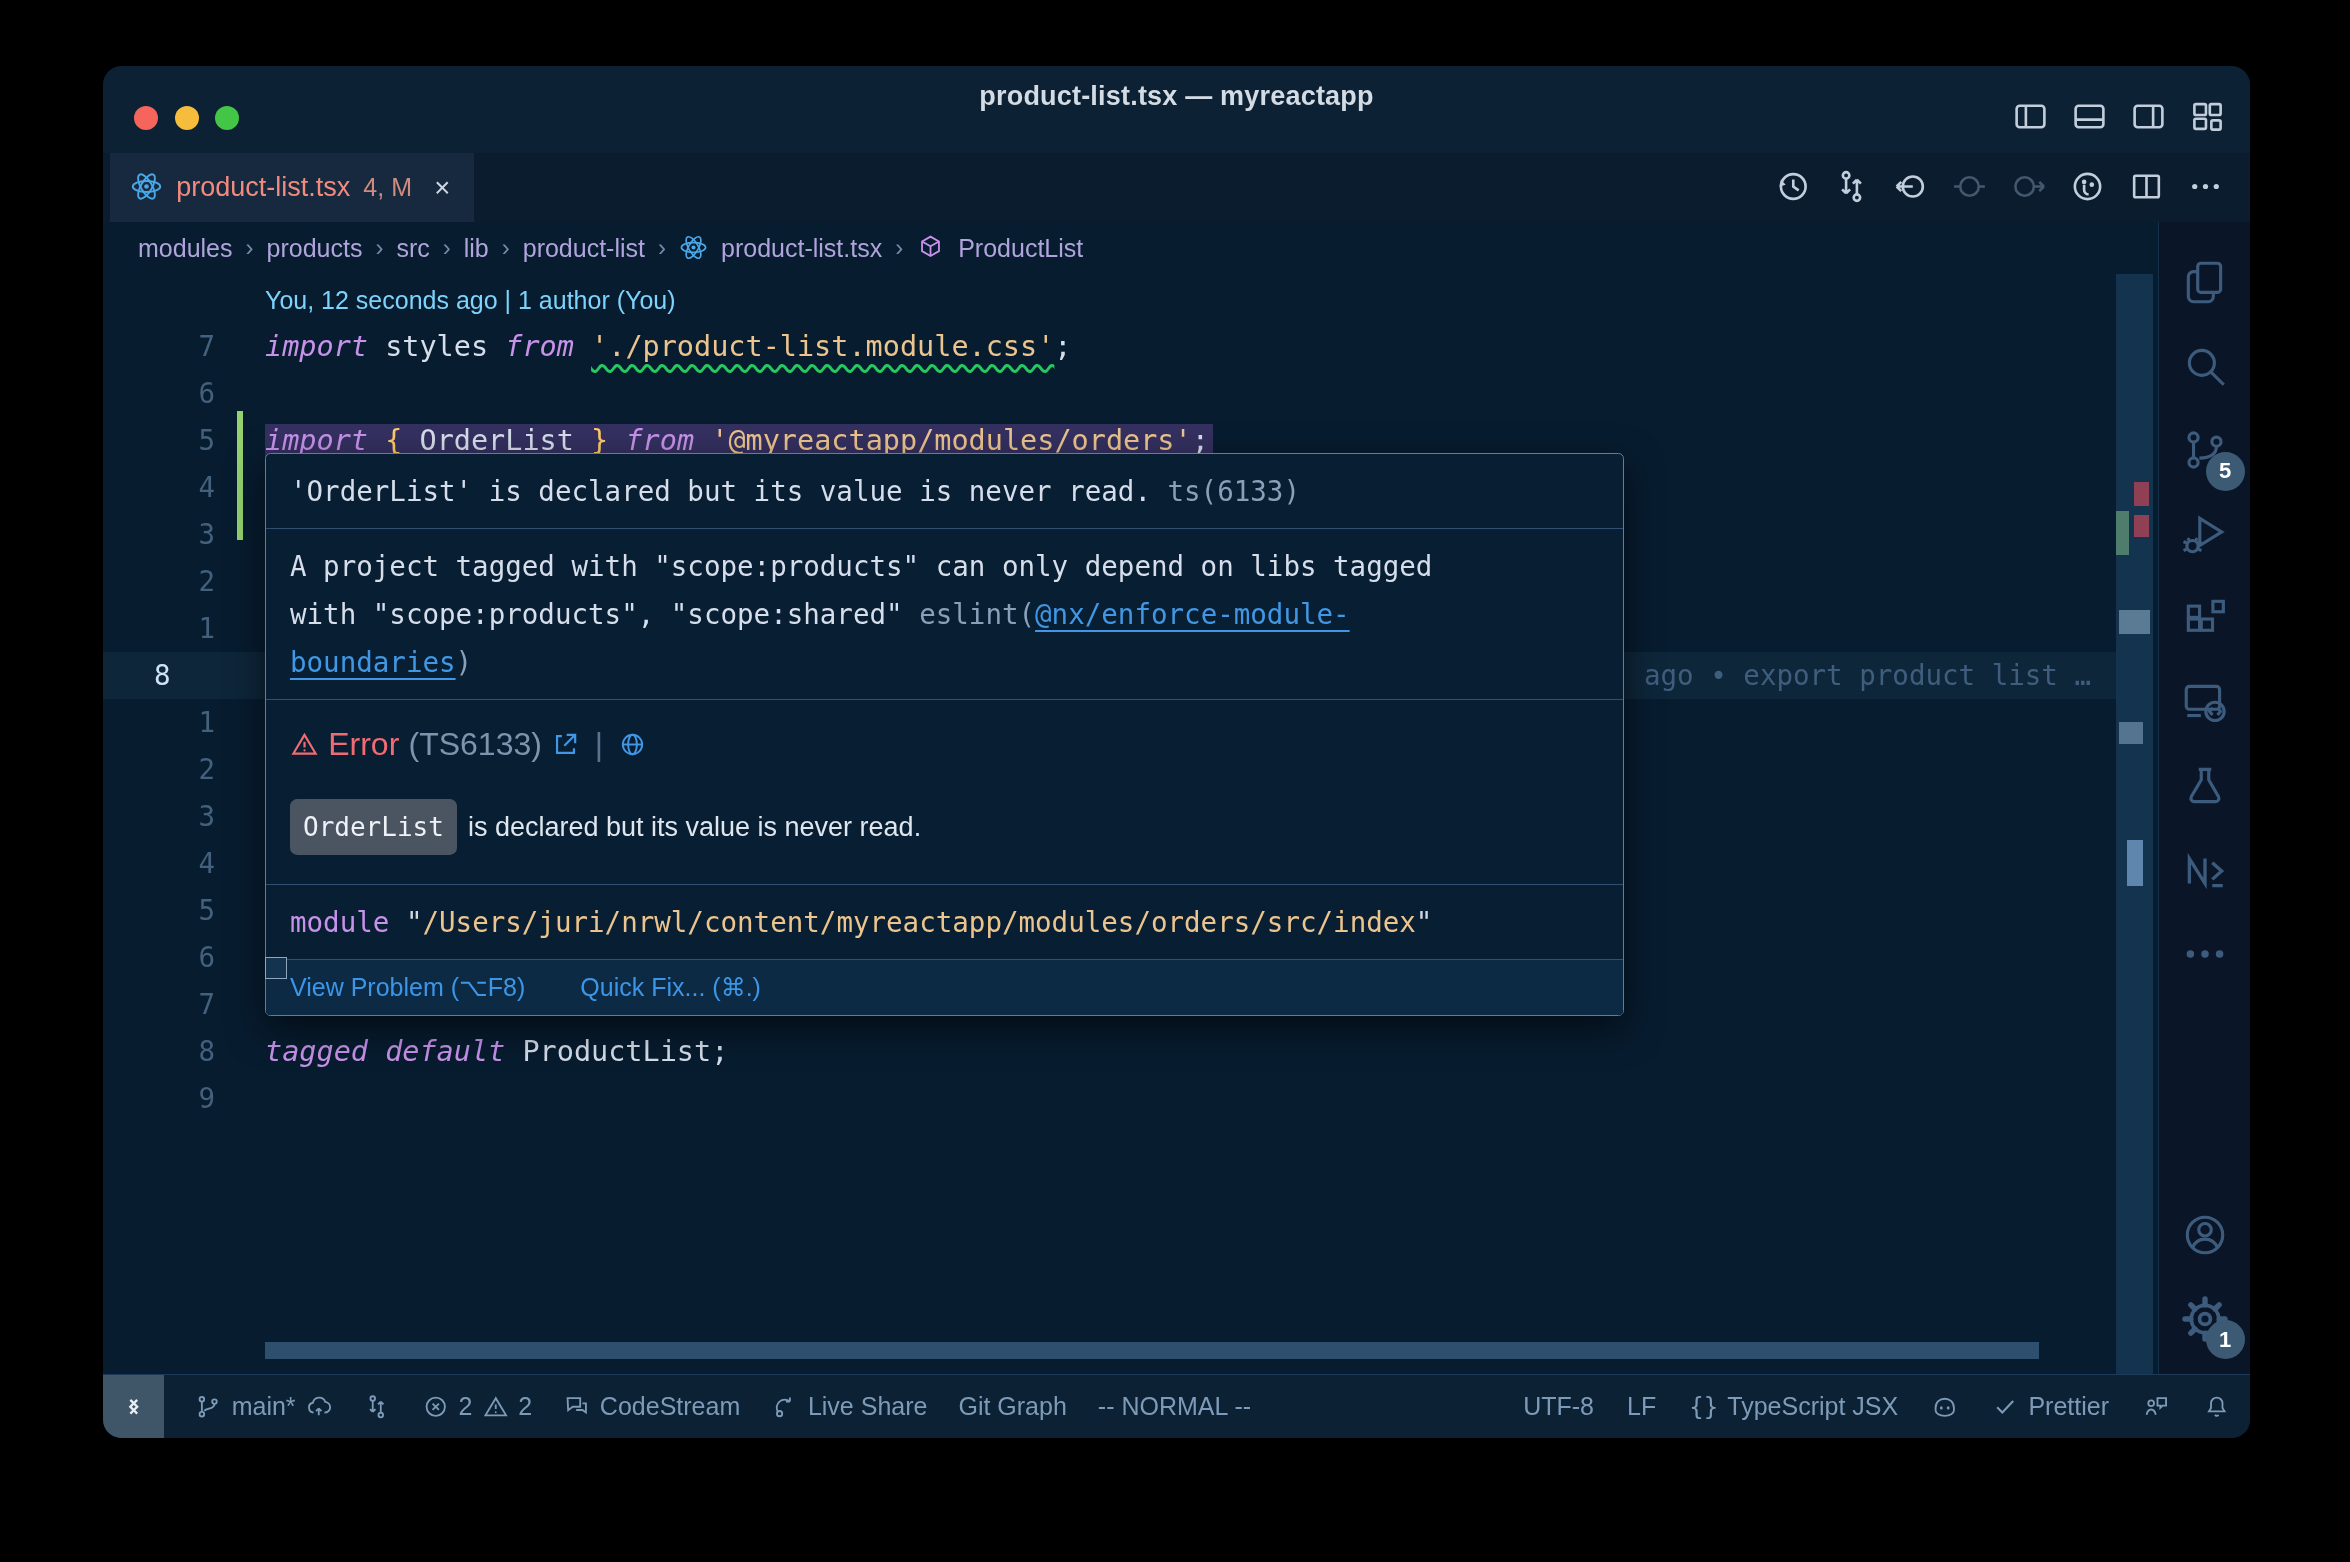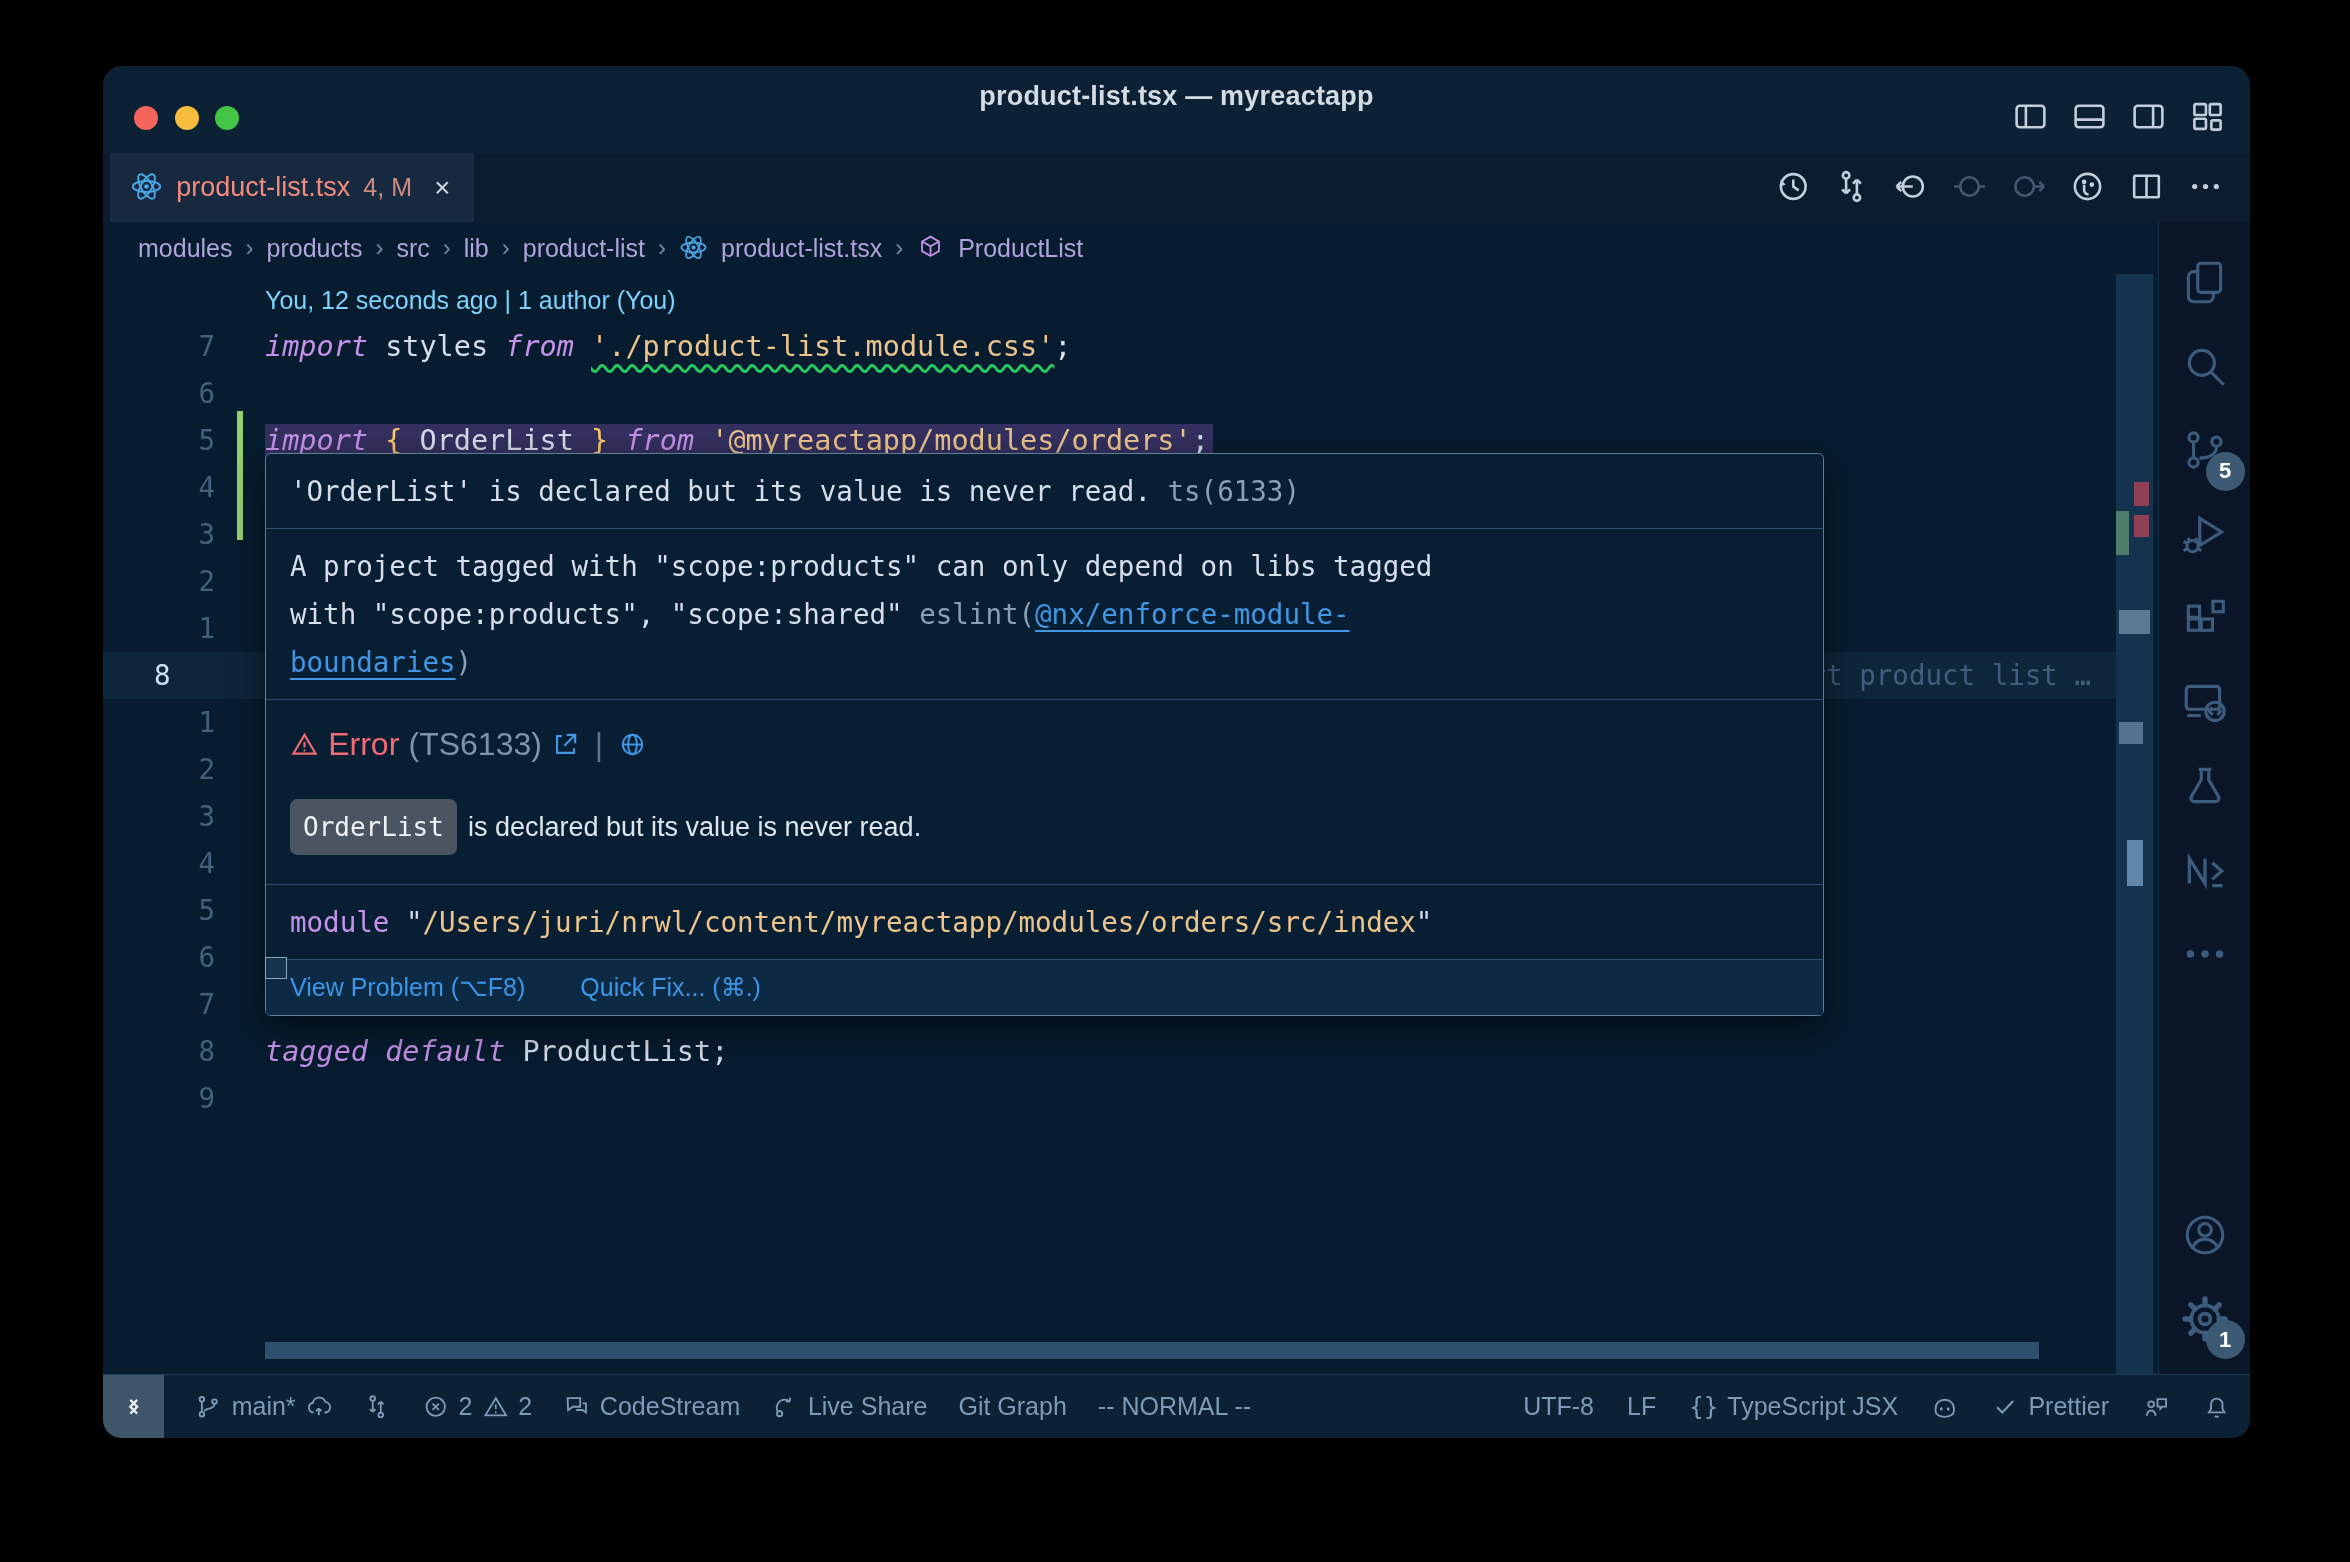--- a/index.html
+++ b/index.html
@@ -60,21 +60,21 @@
   .sel { background:#343060; padding-right:3.7px; }
 
   .git-bar { position:absolute; left:134px; top:137px; width:6.4px; height:129px; background:#95d16f; }
 
   
   .vstrip { position:absolute; right:5.5px; top:0; bottom:0; width:37px; background:#14334f; }
   .mark { position:absolute; }
   .hscroll { position:absolute; left:162px; bottom:14.7px; height:17.4px; width:1774px; background:#2f4f6e; }
 
   
-  .tooltip { position:absolute; left:162px; top:179px; width:1559px;
+  .tooltip { position:absolute; left:162px; top:179px; width:1359px;
     background:#081e33; border:1.8px solid #5f7e97; border-radius:5.5px;
     box-shadow:0 13px 37px rgba(0,0,0,.55); display:flex; flex-direction:column;
     font-size:27.5px; color:#ccd9e5; }
   .tip-sec { padding:13px 24px; border-bottom:1.8px solid #31506f;
     font-family:"DejaVu Sans Mono", monospace; line-height:48px; }
   .tip-sec:last-child { border-bottom:none; }
   .tk-dim { color:#8aa0b8; }
   .tk-link { color:#4197e4; text-decoration:underline; text-underline-offset:6.4px; text-decoration-thickness:1.8px;margin-top:44px; }
   .tk-q { color:#d0dae6; }
   .tip-error-row { display:flex; align-items:center; gap:9.2px;
@@ -107,21 +107,21 @@
     background:#3d5a74; color:#fff; font-size:22px; font-weight:bold;
     display:flex; align-items:center; justify-content:center; }
 
   
   .statusbar { height:64px; background:#0c2133; border-top:1.8px solid #1d3a58;
     display:flex; align-items:center; color:#7d9bb8; font-size:25px; flex:0 0 auto; }
   .statusbar svg { width:27.5px; height:27.5px; }
   .remote { width:61px; height:100%; background:#3f5568; color:#e8eef4;
     display:flex; align-items:center; justify-content:center; flex:0 0 auto; }
   .s-item { display:flex; align-items:center; gap:9.2px; margin-left:31px; white-space:nowrap; }
-  .s-right { margin-left:auto; display:flex; align-items:flex-end; }
+  .s-right { margin-left:auto; display:flex; align-items:center; }
   .s-right .s-item { margin-left:0; margin-right:33px; }
   .braces { font-family:"DejaVu Sans Mono", monospace; font-size:24px; }
 </style>
 </head>
 <body>
 
 <div class="window">
 
   <div class="titlebar">
     <div class="traffic">

